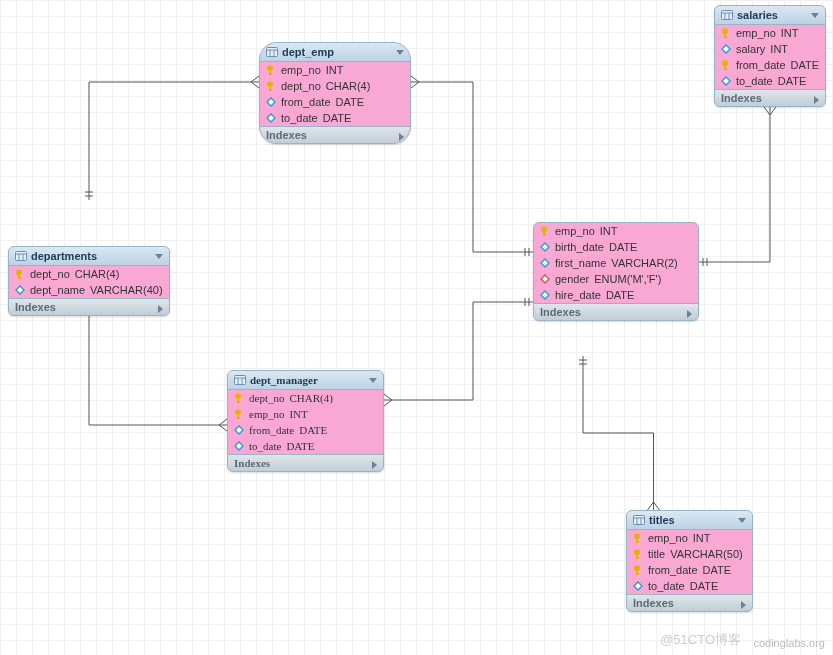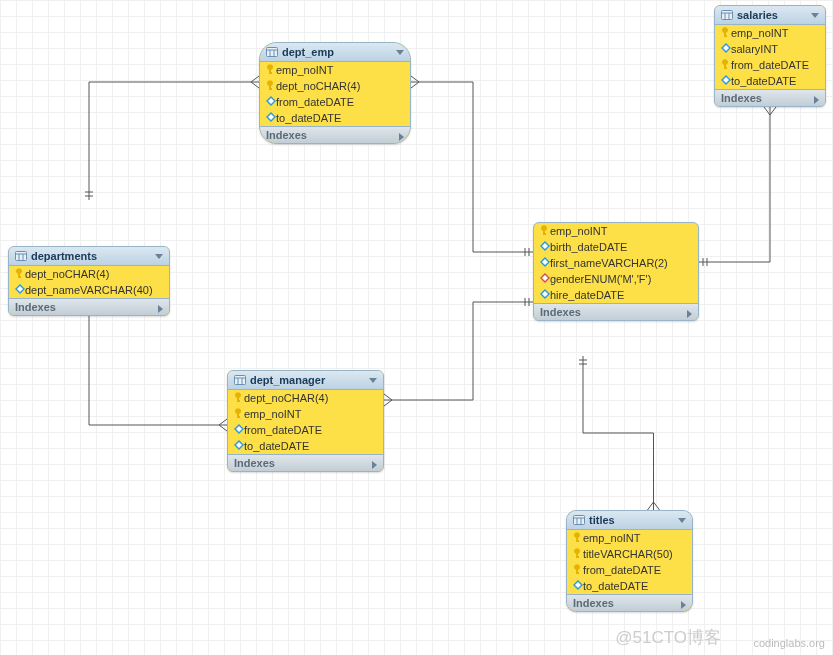--- a/index.html
+++ b/index.html
@@ -4,40 +4,40 @@
 <style>
   html,body{margin:0;padding:0;width:833px;height:655px;overflow:hidden;
     font-family:Tahoma,Arial,sans-serif;font-size:11px;color:#333;
     background:
       linear-gradient(to right,#f0f0f0 1px,transparent 1px),
       linear-gradient(to bottom,#f0f0f0 1px,transparent 1px),
       #fff;
     background-size:16px 16px;position:relative}
   svg.connectors{position:absolute;left:0;top:0;width:833px;height:655px;pointer-events:none}
   svg.connectors line,svg.connectors path{stroke:#555;stroke-width:1;fill:none}
-  .table{position:absolute;background:#fde047;border:1px solid #98b4c9;border-radius:6px;
+  .table{position:absolute;background:#f9a8d4;border:1px solid #98b4c9;border-radius:6px;
     box-shadow:0 1px 2px rgba(0,0,0,.15);overflow:hidden}
   .thead{display:flex;align-items:center;gap:4px;padding:3px 6px;
     background:linear-gradient(#dbe8f2,#bcd2e3);border-bottom:1px solid #98b4c9;position:relative}
   .thead .ticon{width:12px;height:10px;display:inline-block}
   .thead .tname{font-weight:bold;color:#1a3a57;flex:1}
   .thead .arrow{width:0;height:0;border-left:4px solid transparent;border-right:4px solid transparent;
     border-top:5px solid #6a8197}
-  .row{display:flex;align-items:flex-start;padding:2px 6px}
+  .row{display:flex;align-items:center;gap:5px;padding:2px 6px}
   .row .ic{width:10px;height:10px;display:inline-block;flex:none}
   .ic.key svg path{fill:#e6b400}
   .ic.dia svg{fill:#fff;stroke:#2a9ad6;stroke-width:1.4}
   .ic.diar svg{fill:#fff;stroke:#d05050;stroke-width:1.4}
   .idx{background:linear-gradient(#dfe6eb,#c2cdd6);border-top:1px solid #98b4c9;
     display:flex;align-items:flex-end;justify-content:space-between;padding:2px 6px;
     font-weight:bold;color:#5b6a77}
   .idx .tri{width:0;height:0;border-top:4px solid transparent;border-bottom:4px solid transparent;
     border-left:5px solid #6a8197}
   .watermark{position:absolute;right:8px;bottom:6px;color:#bbb;font-size:11px;pointer-events:none}
-  .wm2{position:absolute;right:112px;bottom:6px;color:#ccc;font-size:17px;pointer-events:none}
+  .wm2{position:absolute;right:92px;bottom:6px;color:#ccc;font-size:13px;pointer-events:none}
 </style>
 </head>
 <body>
 
 <svg class="connectors">
     <path d="M89 200 L89 82 L259 82"></path>
     <line x1="85" y1="192" x2="93" y2="192"></line>
     <line x1="85" y1="196" x2="93" y2="196"></line>
     <line x1="251" y1="82" x2="259" y2="76"></line>
     <line x1="251" y1="82" x2="259" y2="88"></line>
@@ -136,21 +136,21 @@
             <path d="M5 1 L9 5 L5 9 L1 5 Z"></path>
           </svg></span>
         <span>to_date</span> 
         <span>DATE</span>
       </div>
       <div class="idx">
         <span>Indexes</span>
         <span class="tri"></span>
       </div>
     </div>
-    <div class="table" style="left: 227px; top: 370px; width: 155px;">
+    <div class="table" style="left: 227px; top: 370px; width: 155px; font-family: Liberation Serif, serif;">
       <div class="thead">
         <span class="ticon"><svg viewBox="0 0 12 10">
             <rect x="0.5" y="0.5" width="11" height="9" rx="1" fill="#e7f0f8" stroke="#6a8fb0"></rect>
             <line x1="0.5" y1="3" x2="11.5" y2="3" stroke="#6a8fb0"></line>
             <line x1="4" y1="3" x2="4" y2="9.5" stroke="#6a8fb0"></line>
             <line x1="8" y1="3" x2="8" y2="9.5" stroke="#6a8fb0"></line>
           </svg></span>
         <span class="tname">dept_manager</span>
         <span class="arrow"></span>
       </div>
@@ -265,21 +265,21 @@
             <path d="M5 1 L9 5 L5 9 L1 5 Z"></path>
           </svg></span>
         <span>to_date</span> 
         <span>DATE</span>
       </div>
       <div class="idx">
         <span>Indexes</span>
         <span class="tri"></span>
       </div>
     </div>
-    <div class="table" style="left: 566px; top: 510px; width: 125px; border-radius: 10px;">
+    <div class="table" style="left: 626px; top: 510px; width: 125px;">
       <div class="thead">
         <span class="ticon"><svg viewBox="0 0 12 10">
             <rect x="0.5" y="0.5" width="11" height="9" rx="1" fill="#e7f0f8" stroke="#6a8fb0"></rect>
             <line x1="0.5" y1="3" x2="11.5" y2="3" stroke="#6a8fb0"></line>
             <line x1="4" y1="3" x2="4" y2="9.5" stroke="#6a8fb0"></line>
             <line x1="8" y1="3" x2="8" y2="9.5" stroke="#6a8fb0"></line>
           </svg></span>
         <span class="tname">titles</span>
         <span class="arrow"></span>
       </div>

